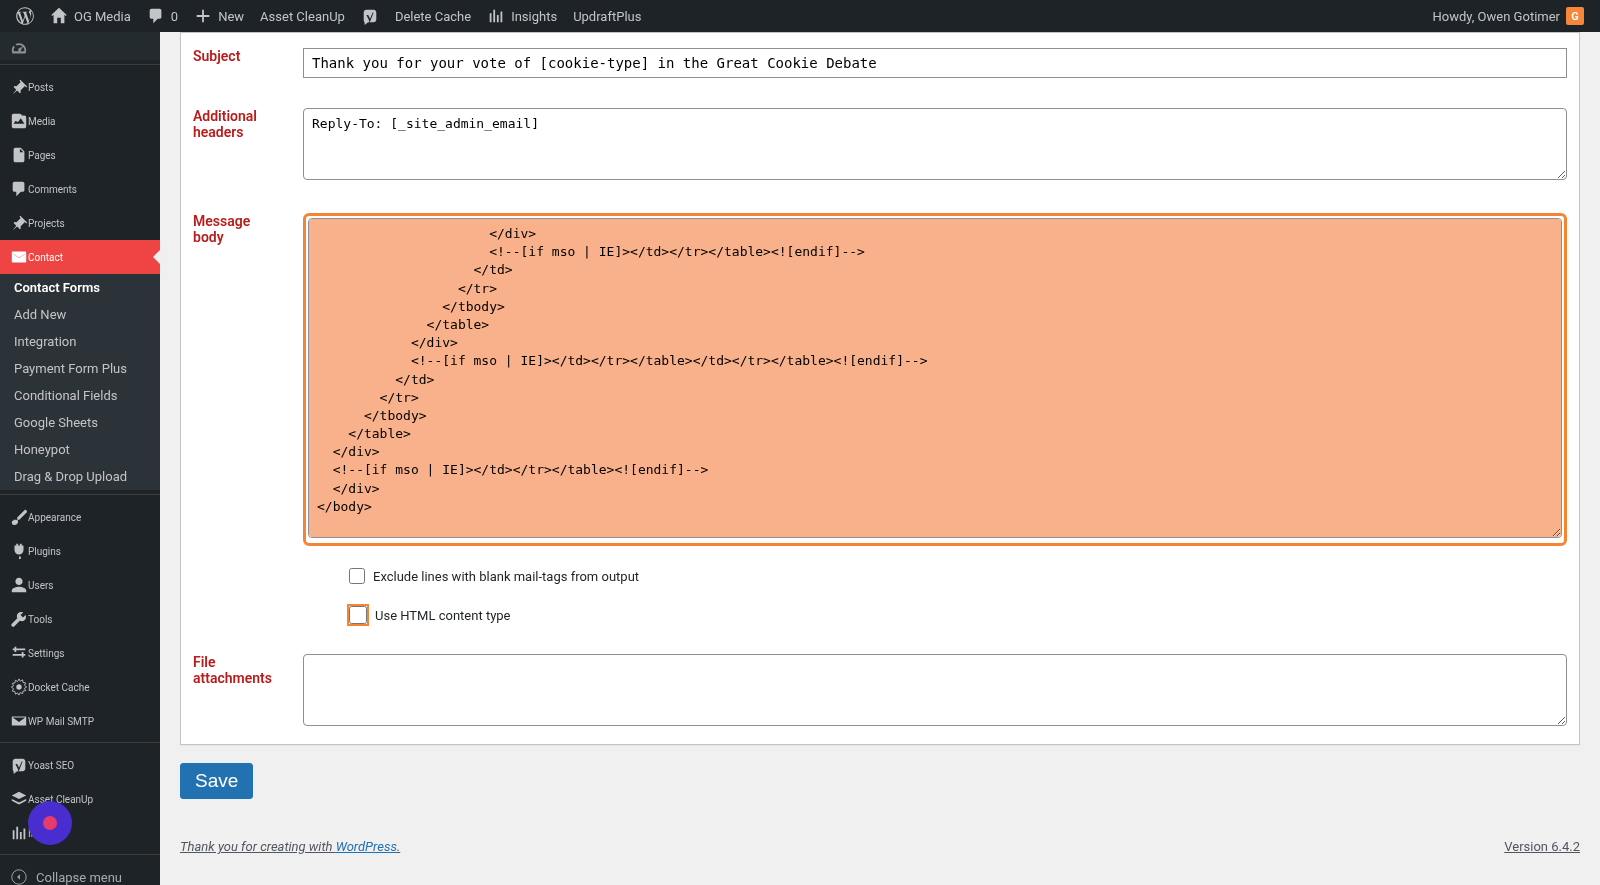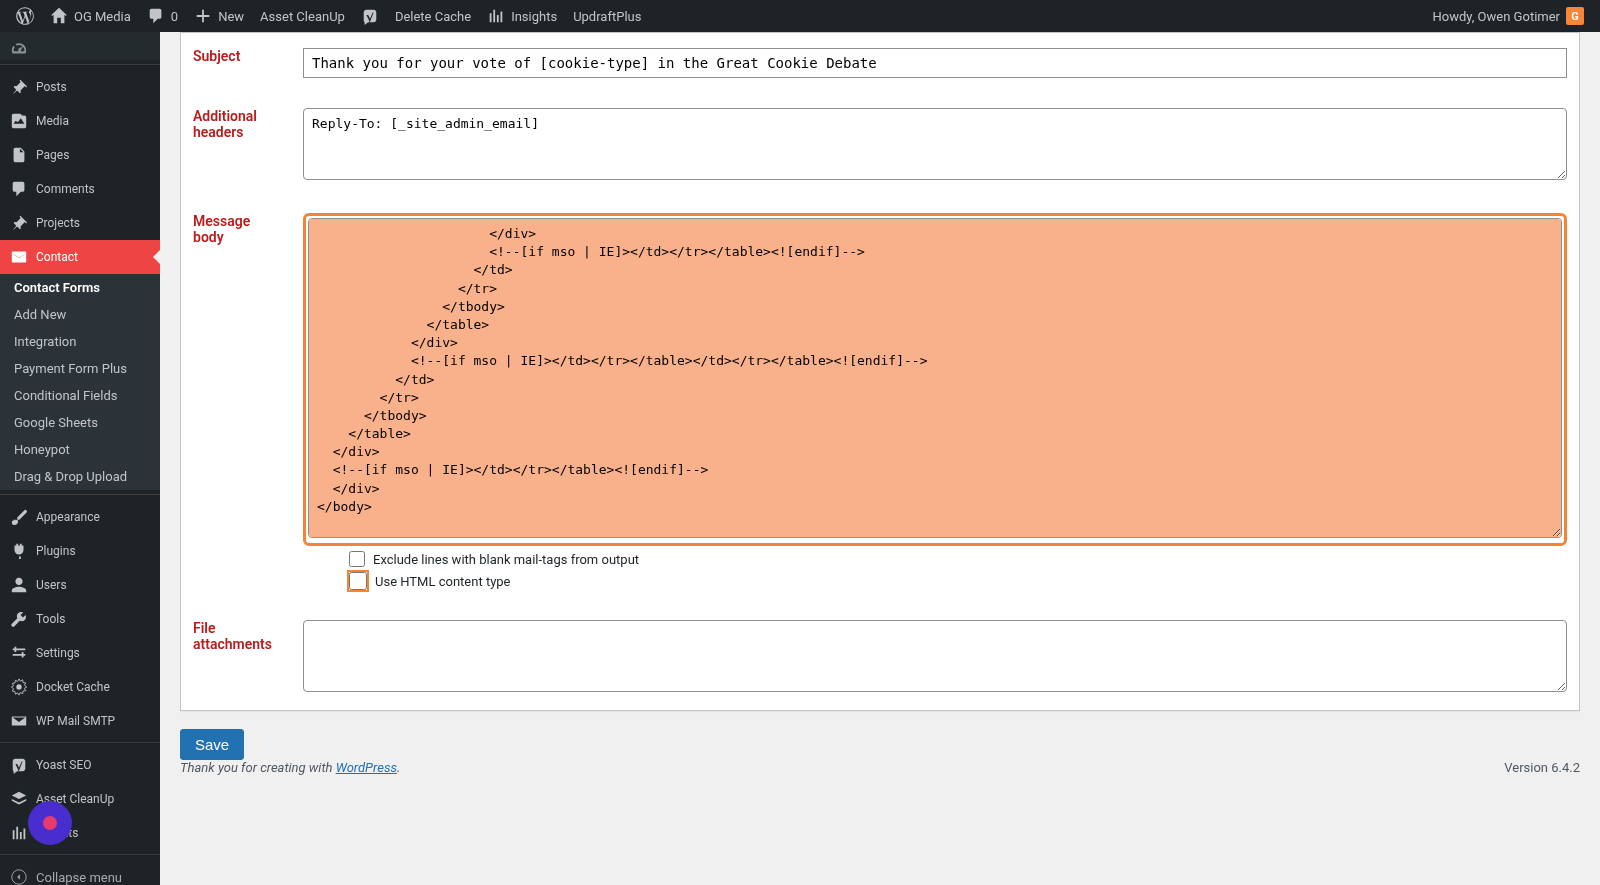--- a/index.html
+++ b/index.html
@@ -8,21 +8,21 @@
 
 .toolbar{position:fixed;top:0;left:0;right:0;height:32px;background:#1d2327;color:#c3c4c7;display:flex;align-items:flex-end;padding:0 8px;z-index:100;font-size:13px;}
 .toolbar-left{display:flex;align-items:center;gap:0;}
 .toolbar-right{margin-left:auto;display:flex;align-items:center;gap:8px;}
 .tb-item{display:flex;align-items:center;gap:6px;padding:0 8px;height:32px;cursor:pointer;}
 .tb-item svg{fill:#c3c4c7;width:18px;height:18px;}
 .avatar{width:18px;height:18px;background:#f5863a;color:#fff;border-radius:2px;display:flex;align-items:center;justify-content:center;font-size:11px;font-weight:600;}
 
 
 .sidebar{position:fixed;top:32px;left:0;bottom:0;width:160px;background:#1d2327;color:#c3c4c7;overflow-y:auto;}
-.menu-item{display:flex;align-items:center;gap:8px;padding:8px 10px;cursor:pointer;font-size:12px;}
+.menu-item{display:flex;align-items:center;padding:8px 10px;cursor:pointer;font-size:10px;}
 .menu-item.active{background:#ef4444;color:#fff;position:relative;}
 .menu-item.active::after{content:"";position:absolute;right:-1px;top:50%;transform:translateY(-50%);border:8px solid transparent;border-right-color:#f0f0f1;}
 .menu-item svg{width:18px;height:18px;fill:currentColor;flex-shrink:0;}
 .submenu{background:#2c3338;}
 .submenu-item{padding:6px 10px 6px 14px;cursor:pointer;font-size:13px;color:#c3c4c7;}
 .submenu-item.current{color:#fff;font-weight:600;}
 .menu-separator{height:5px;border-bottom:1px solid #3c3c3c;margin-bottom:5px;}
 .collapse-item{display:flex;align-items:center;gap:8px;padding:8px 10px;cursor:pointer;font-size:13px;color:#a7aaad;}
 .collapse-item svg{width:18px;height:18px;fill:currentColor;}
 
@@ -30,25 +30,25 @@
 .main{margin-left:160px;margin-top:32px;padding:0 20px 20px 20px;}
 .panel{background:#fff;border:1px solid #c3c4c7;box-shadow:0 1px 1px rgba(0,0,0,.04);padding:0;}
 .form-table{width:100%;border-collapse:collapse;}
 .form-table td{padding:15px 12px;vertical-align:top;}
 .form-table td.label-cell{width:110px;font-weight:600;font-size:14px;color:#b91c1c;}
 .input-text{width:100%;height:30px;padding:4px 8px;border:1px solid #8c8f94;border-radius:0;font-size:14px;font-family:ui-monospace,Menlo,monospace;}
 .textarea{width:100%;padding:6px 8px;border:1px solid #8c8f94;border-radius:4px;font-size:13px;font-family:ui-monospace,Menlo,monospace;line-height:1.4;resize:both;}
 .textarea.small{height:72px;}
 .textarea.body{height:320px;background:#f9b18b;white-space:pre;overflow:auto;}
 .body-wrapper{border:3px solid #f58535;border-radius:6px;padding:2px;}
-.checkbox-row{display:flex;align-items:center;gap:8px;margin-top:5px;font-size:13px;padding-left:46px;}
+.checkbox-row{display:flex;align-items:center;gap:8px;margin-top:22px;font-size:13px;padding-left:46px;}
 .checkbox-row input[type=checkbox]{width:16px;height:16px;border:1px solid #8c8f94;border-radius:4px;}
 .checkbox-row.highlight input[type=checkbox]{outline:2px solid #f58535; width:18px;height:18px;border-radius:4px;}
-.save-btn{margin-top:18px;padding:6px 14px;background:#2271b1;color:#fff;border:1px solid #2271b1;border-radius:3px;font-size:15px;cursor:pointer;}
-.footer{display:flex;justify-content:space-between;align-items:center;font-size:13px;color:#50575e;font-style:italic;}
+.save-btn{margin-top:18px;padding:6px 14px;background:#2271b1;color:#fff;border:1px solid #2271b1;border-radius:3px;font-size:19px;cursor:pointer;}
+.footer{display:flex;justify-content:space-between;align-items:center;margin-top:40px;font-size:13px;color:#50575e;font-style:italic;text-decoration:underline;}
 .footer a{color:#2271b1;text-decoration:underline;}
 .version{font-style:normal;}
 
 
 .record-indicator{position:fixed;bottom:40px;left:28px;width:44px;height:44px;border-radius:50%;background:#4a2dcf;display:flex;align-items:center;justify-content:center;}
 .record-indicator::after{content:"";width:14px;height:14px;border-radius:50%;background:#e73a6e;}
 </style>
 </head>
 <body>
 

